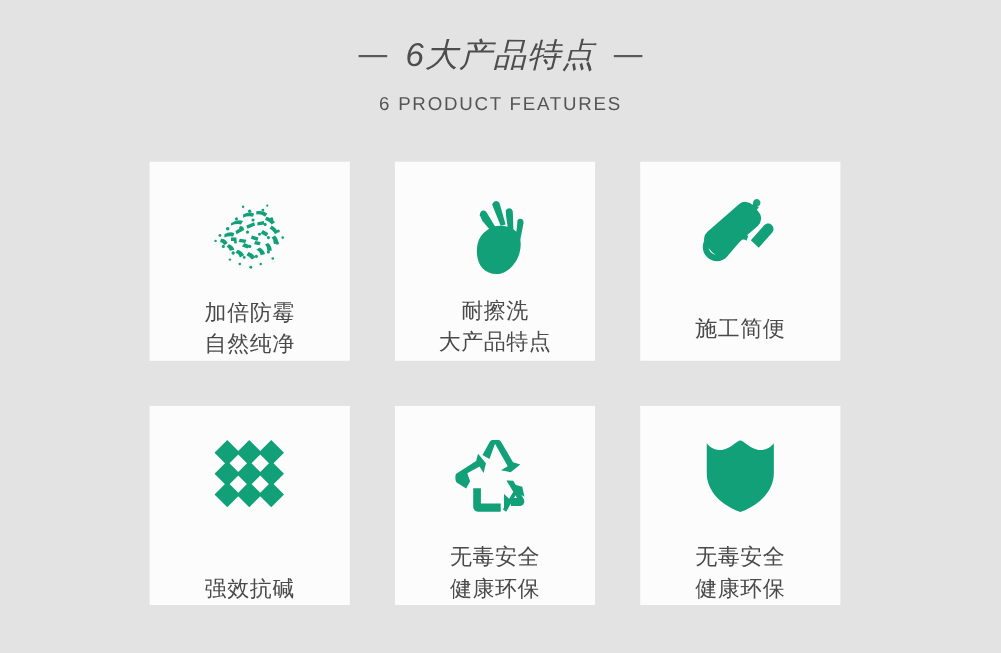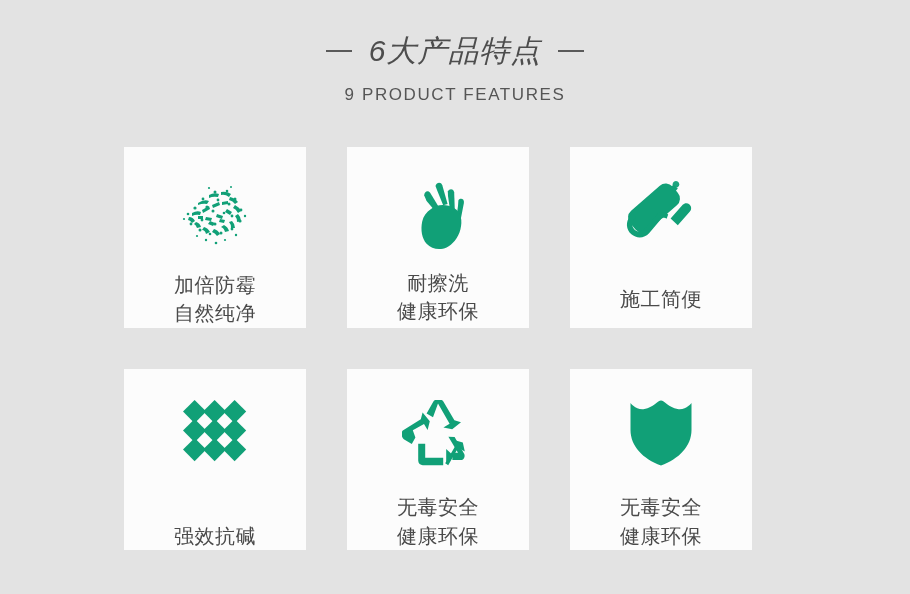--- a/index.html
+++ b/index.html
@@ -39,21 +39,21 @@
   }
   .subtitle{
     margin-top:19px;
     font-size:17px;
     color:#555555;
     letter-spacing:1.6px;
     font-weight:400;
   }
   .grid{
     position:absolute;
-    left:124px;
+    left:136px;
     top:147px;
     width:629px;
     display:grid;
     grid-template-columns:repeat(3,182px);
     grid-template-rows:repeat(2,181px);
     column-gap:41px;
     row-gap:41px;
   }
   .card{
     background:#fcfcfc;
@@ -87,21 +87,21 @@
 </style>
 </head>
 <body>
 
 <div class="header">
   <div class="title-row">
     <span class="dash"></span>
     <span class="title">6大产品特点</span>
     <span class="dash"></span>
   </div>
-  <div class="subtitle">9 PRODUCT FEATURES</div>
+  <div class="subtitle">6 PRODUCT FEATURES</div>
 </div>
 
 <div class="grid">
 
   <div class="card card-1">
     <div class="icon-wrap">
       <svg width="86" height="66" viewBox="0 0 86 66" aria-hidden="true">
         <g fill="#11a077">
           <path d="M20 30 q5 -3 9 -1 l-1 3 q-4 -1 -8 1z"></path>
           <path d="M26 20 q6 -4 11 -2 l-2 3 q-4 -1 -9 1z"></path>
@@ -168,21 +168,21 @@
         <g fill="#11a077">
           <path d="M30.5 6 C31.6 2 36 1.6 37.3 5.2 L42.6 24 L38.2 25.3 L31.8 9.5 Z"></path>
           <path d="M42.8 11.5 C44.6 8 48.8 8.8 49.2 12.6 L49.8 31 L45.2 31.2 L43 16 Z"></path>
           <path d="M53.4 20.2 C55.8 17.4 59.6 19.2 58.9 22.9 L55.6 40 L51.2 38.8 L53 26 Z"></path>
           <path d="M19.2 15.6 C19 11.6 23.2 9.8 25.3 13 L36.5 31.5 L32.8 34.2 L21.6 21 Z"></path>
           <path d="M26 29 C32 24 42 24 49 28 C56.5 32.4 57.6 41 55.4 49.5 C53.2 58.2 47.4 64.6 41.6 67.4 C35 70.6 26.6 69.2 21.6 63.8 C17 58.8 15.4 50 17.2 41.6 C18.3 36.2 21.4 32 26 29 Z"></path>
         </g>
       </svg>
     </div>
     <div class="card-label">耐擦洗
-健康环保</div>
+大产品特点</div>
   </div>
 
   <div class="card card-3">
     <div class="icon-wrap">
       <svg width="86" height="82" viewBox="0 0 86 82" aria-hidden="true">
         <g fill="#11a077">
           <rect x="8" y="20" width="56" height="26" rx="9" transform="rotate(-41 36 33)"></rect>
           <path d="M58 6 a3.4 3.4 0 1 1 -0.1 0 Z" opacity="0.95"></path>
           <path d="M55.4 9.6 l4.4 4 -3.4 3.8 -4.4 -4 Z"></path>
           <path d="M50.2 39.6 c-3.6 -3.4 -8.8 -3 -12 0.8 l-11.6 13.6 c-2.6 3 -7 3.3 -9.9 0.7 c-3 -2.6 -3.3 -7.1 -0.7 -10.1 l2.2 -2.6 l-4 -3.4 l-2.2 2.6 c-4.6 5.4 -4 13.5 1.4 18.1 c5.3 4.6 13.3 4 17.9 -1.4 l11.6 -13.6 c1.5 -1.8 4 -2 5.7 -0.5 Z"></path>

